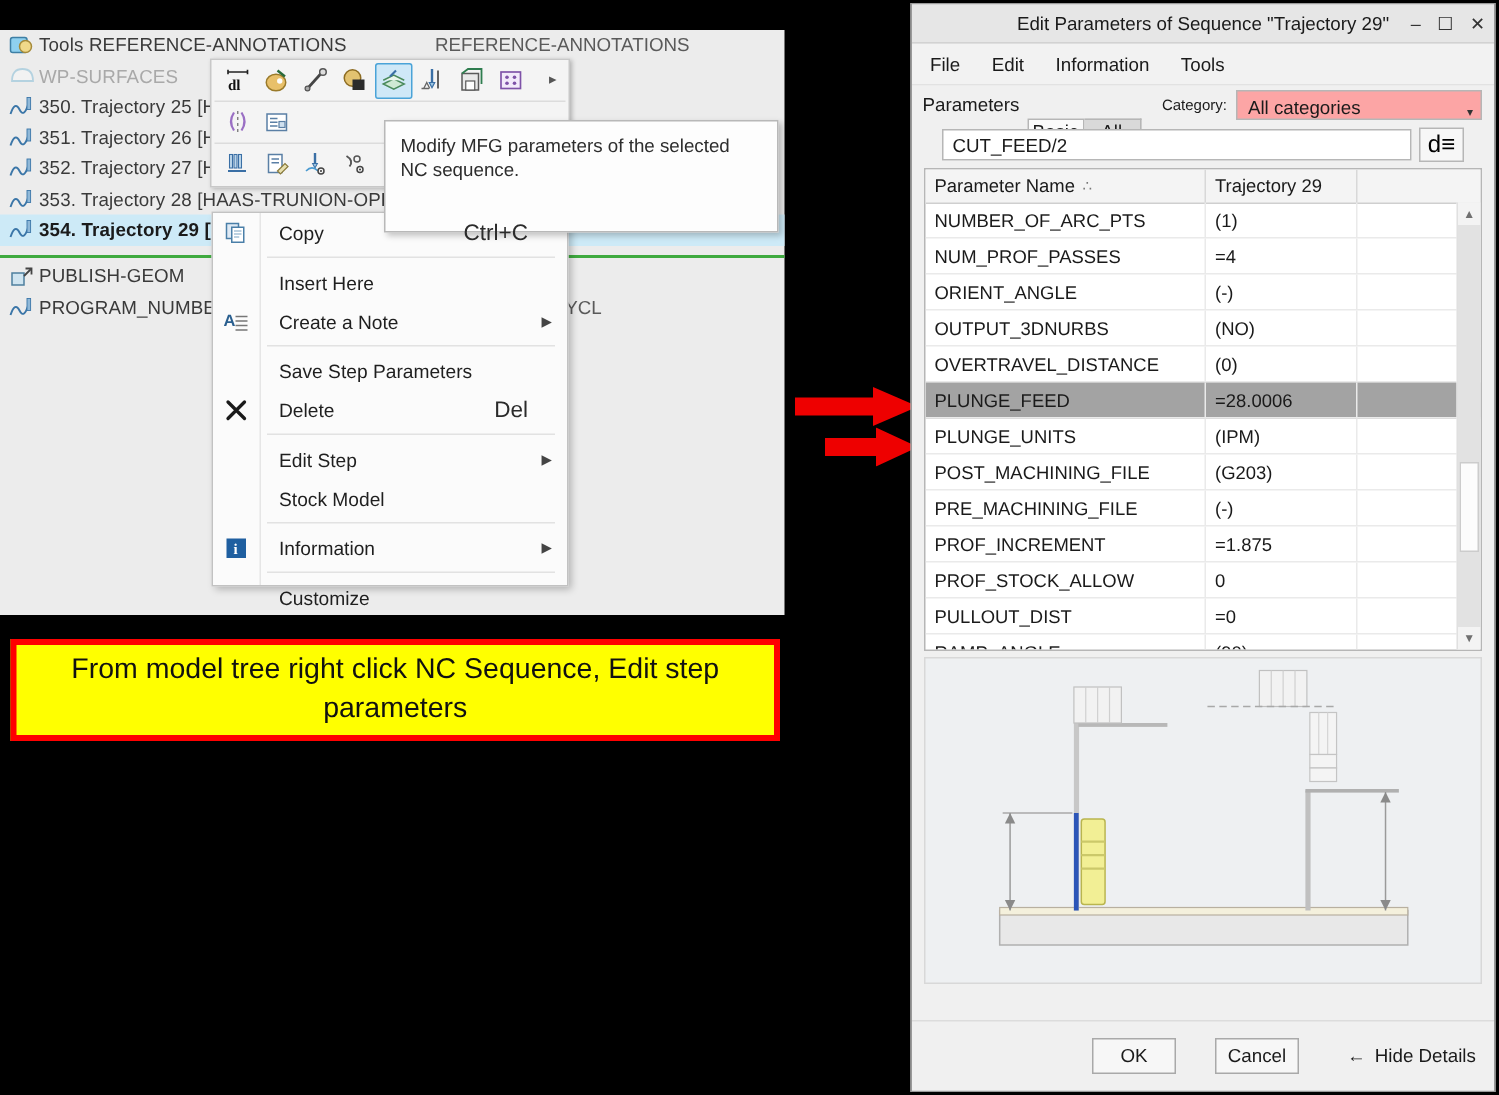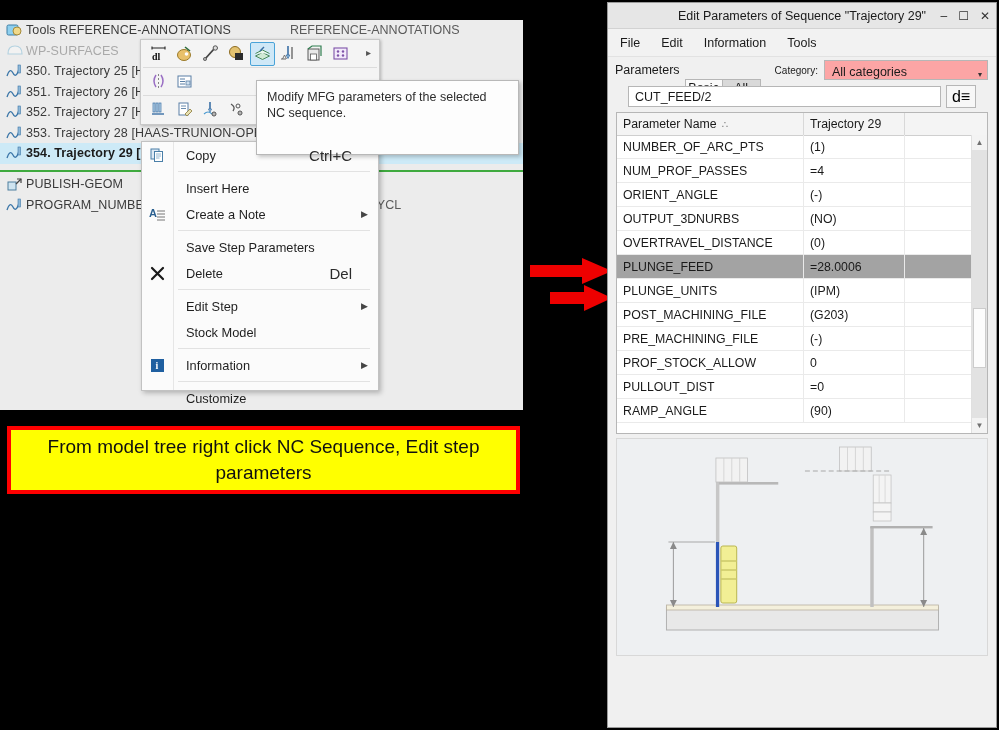--- a/index.html
+++ b/index.html
@@ -556,20 +556,25 @@
           <div class="td c1">POST_MACHINING_FILE</div>
           <div class="td c2">(G203)</div>
           <div class="td c3"></div>
         </div>
       <div class="trow">
           <div class="td c1">PRE_MACHINING_FILE</div>
           <div class="td c2">(-)</div>
           <div class="td c3"></div>
         </div>
       <div class="trow">
+          <div class="td c1">PROF_INCREMENT</div>
+          <div class="td c2">=1.875</div>
+          <div class="td c3"></div>
+        </div>
+      <div class="trow">
           <div class="td c1">PROF_STOCK_ALLOW</div>
           <div class="td c2">0</div>
           <div class="td c3"></div>
         </div>
       <div class="trow">
           <div class="td c1">PULLOUT_DIST</div>
           <div class="td c2">=0</div>
           <div class="td c3"></div>
         </div>
       <div class="trow">
@@ -626,13 +631,21 @@
 
       <rect x="256" y="88" width="3.5" height="80" fill="#c0c0c0"></rect>
       <rect x="256" y="87" width="63" height="2.4" fill="#b0b0b0"></rect>
 
       <line x1="310" y1="89" x2="310" y2="168" stroke="#9a9a9a" stroke-width="1"></line>
       <path d="M310 89 l-3.5 7 h7 Z" fill="#8a8a8a"></path>
       <path d="M310 168 l-3.5 -7 h7 Z" fill="#8a8a8a"></path>
     </svg>
   </div>
 
+  <div id="footer">
+    <span class="fbtn" style="margin-left:120px;">OK</span>
+    <span class="fbtn" style="margin-left:26px;">Cancel</span>
+    <span id="hide-details" style="margin-left:32px;">
+      <span>←</span>
+      <span>Hide Details</span>
+    </span>
+  </div>
 </div>
 
 </body></html>

